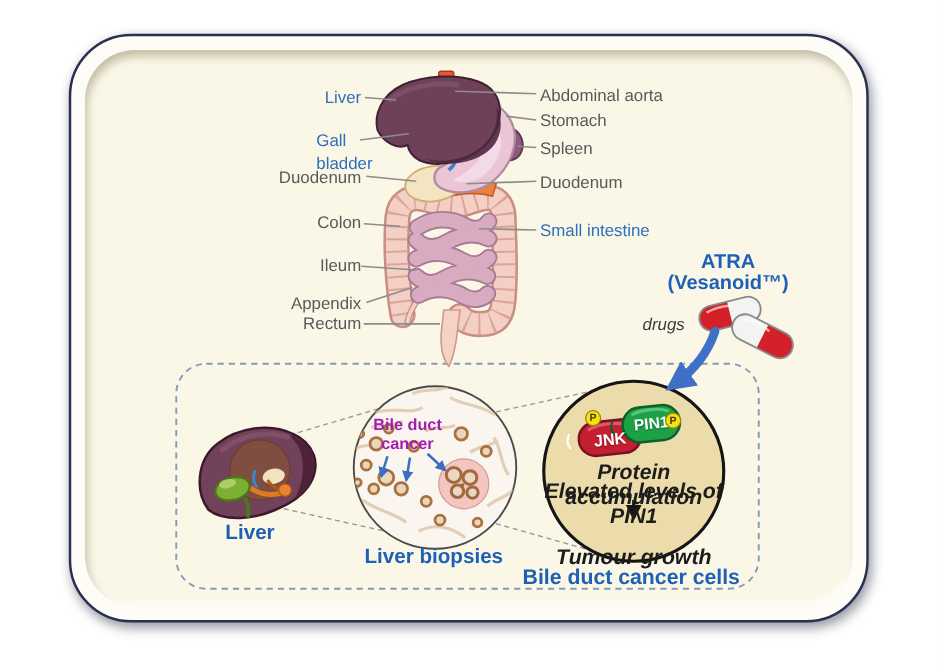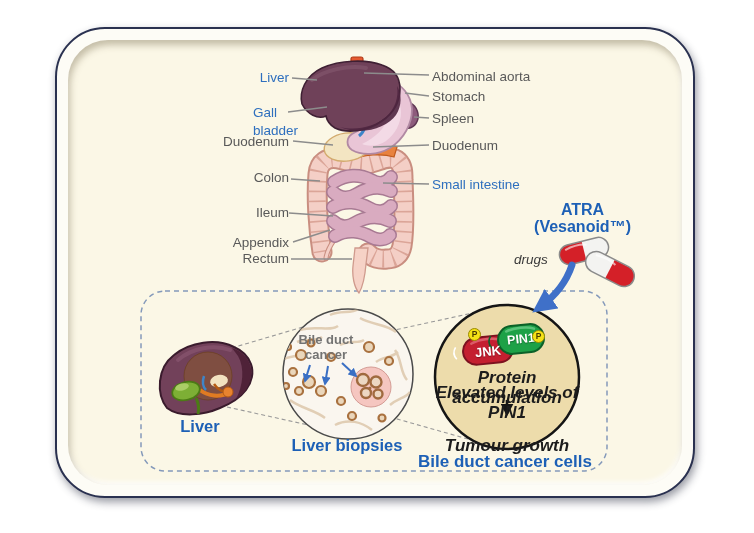--- a/index.html
+++ b/index.html
@@ -20,21 +20,21 @@
   .lbl{position:absolute;font-size:13.5px;line-height:15px;color:var(--label-gray);white-space:nowrap;}
   .lbl.blue{color:var(--accent-blue);}
   .lbl.r{text-align:right;}
   .lbl.wrap{white-space:normal;}
   .atra{position:absolute;left:505px;top:201px;width:155px;text-align:center;
         font-weight:bold;font-size:16px;line-height:17px;color:var(--deep-blue);}
   .caption-italic{position:absolute;left:514px;top:252px;font-style:italic;
         font-size:13.5px;color:#3a3a3a;}
   .big{position:absolute;font-weight:bold;font-size:16.5px;color:var(--deep-blue);text-align:center;}
   .annot{position:absolute;left:276px;top:333px;width:100px;text-align:center;
-        font-weight:bold;font-size:13px;line-height:14.5px;color:#737373;}
+        font-weight:bold;font-size:13px;line-height:14.5px;color:#a21caf;}
   .cellline{position:absolute;width:170px;left:422px;text-align:center;
         font-weight:bold;font-style:italic;font-size:17px;color:#1c1c1c;}
   .pill-label{position:absolute;text-align:center;font-weight:bold;color:#ffffff;
         text-shadow:0 1px 1px rgba(0,0,0,.35);}
   .p-badge{position:absolute;width:13px;height:13px;border-radius:50%;
         background:var(--phospho-yellow);border:1px solid #9a8a00;box-sizing:border-box;
         font-weight:bold;font-size:8.5px;line-height:11px;text-align:center;color:#4a3c00;}
 </style>
 </head>
 <body>

